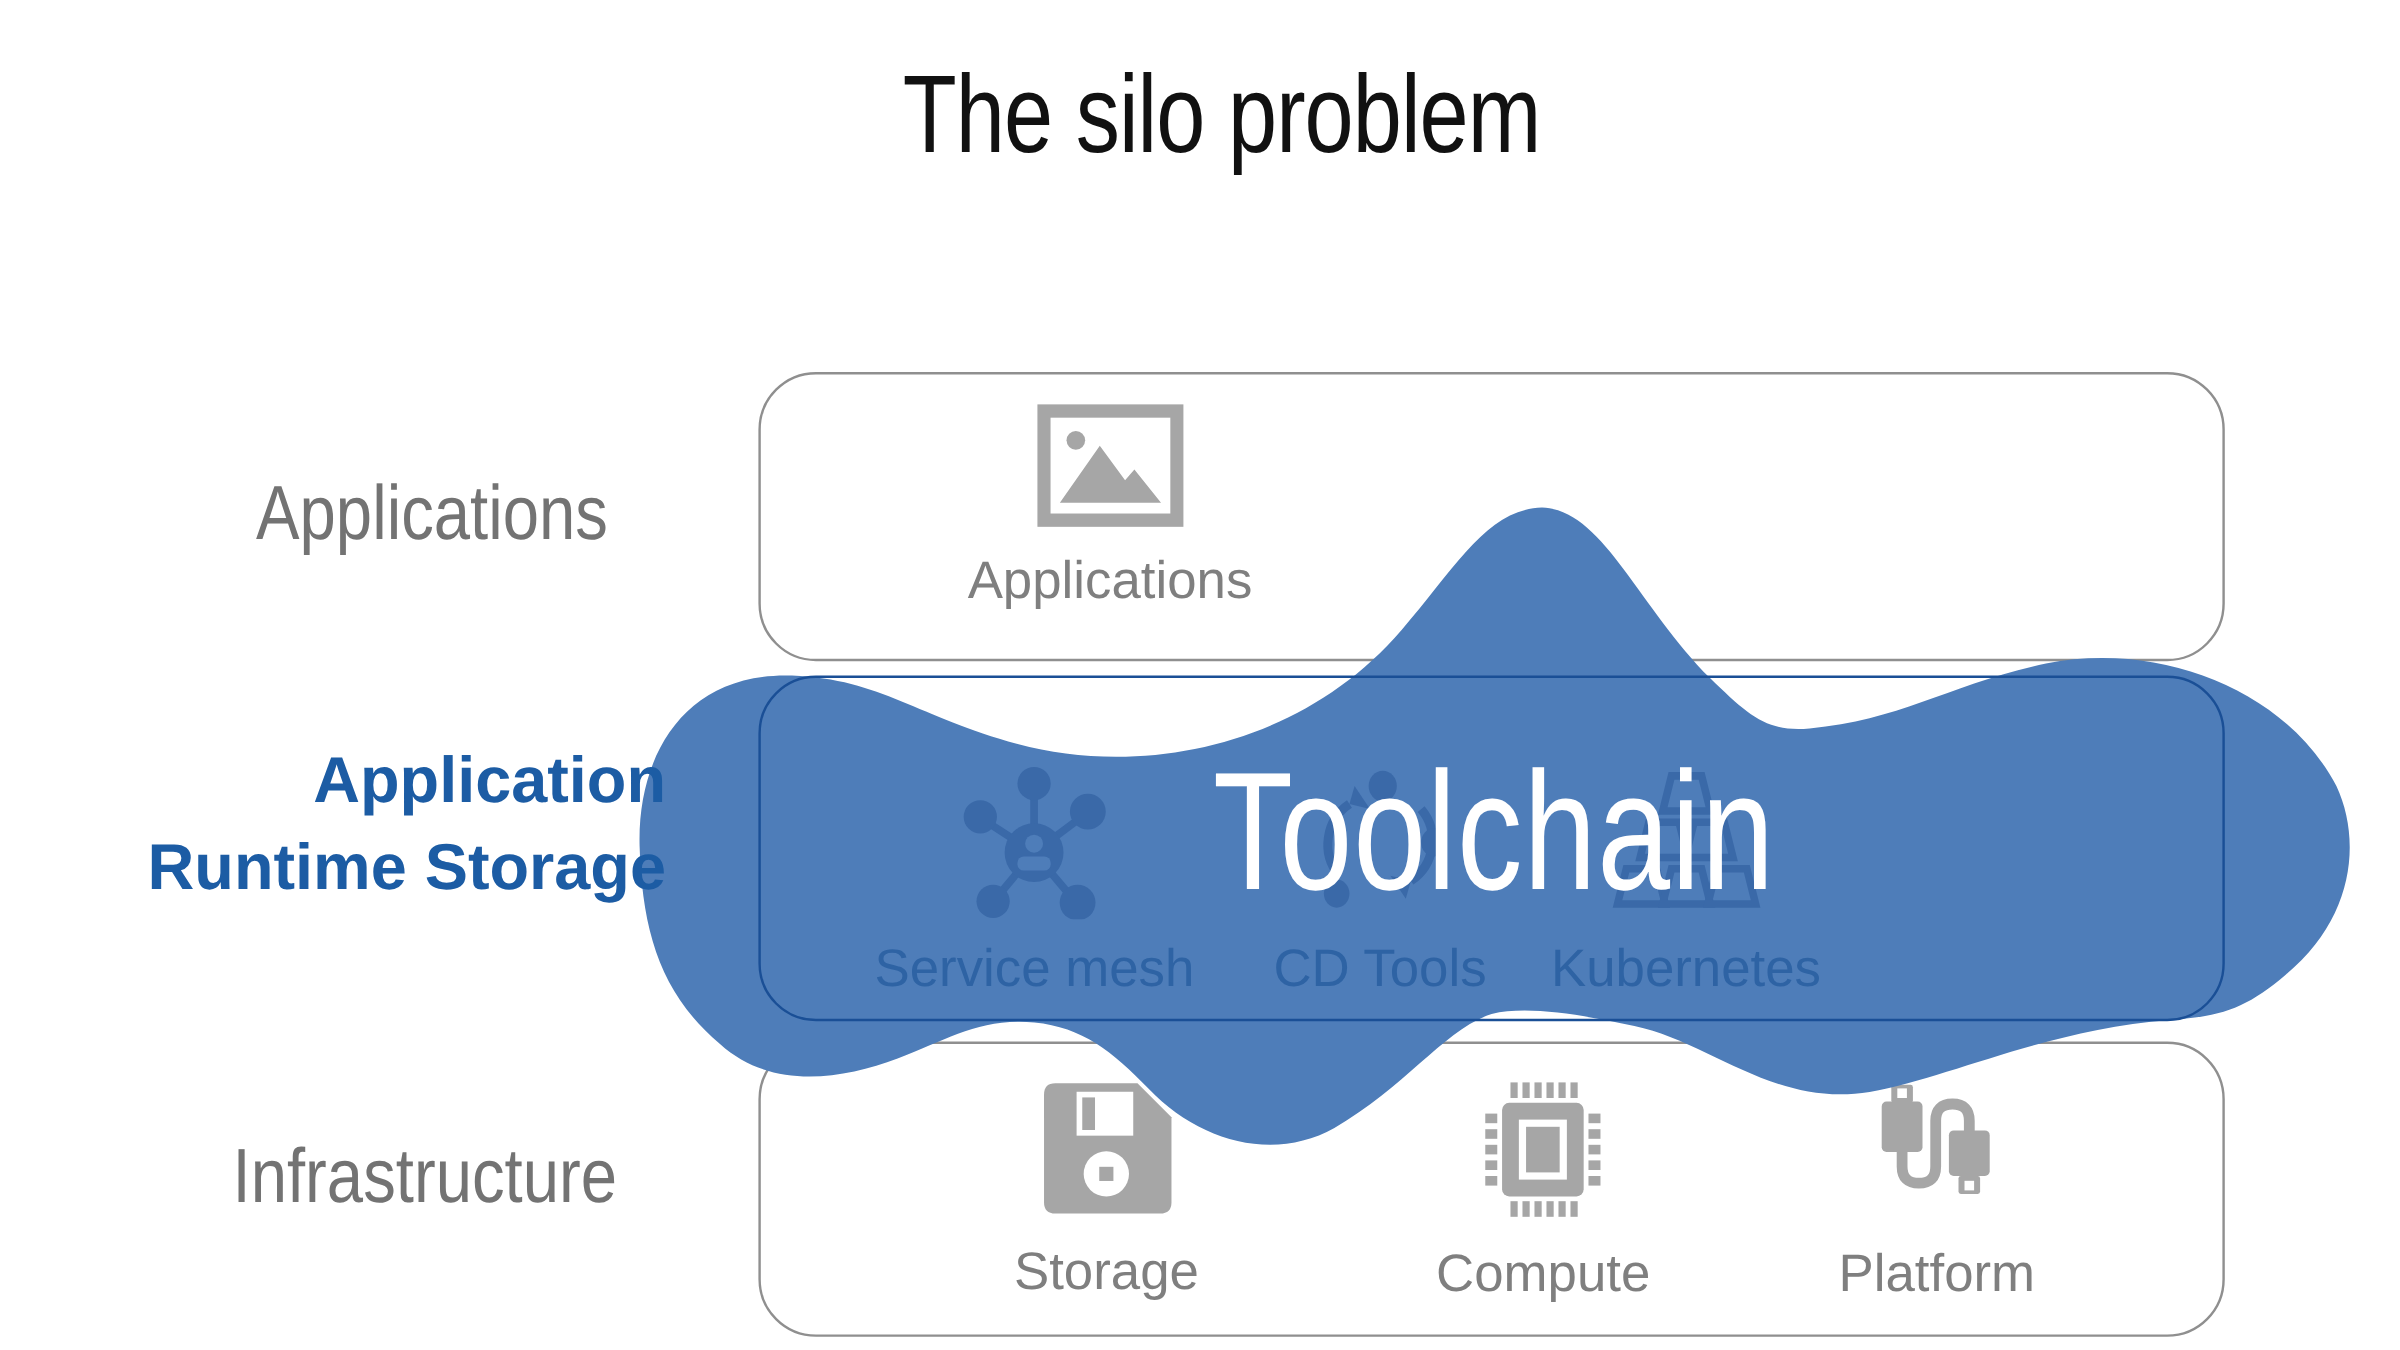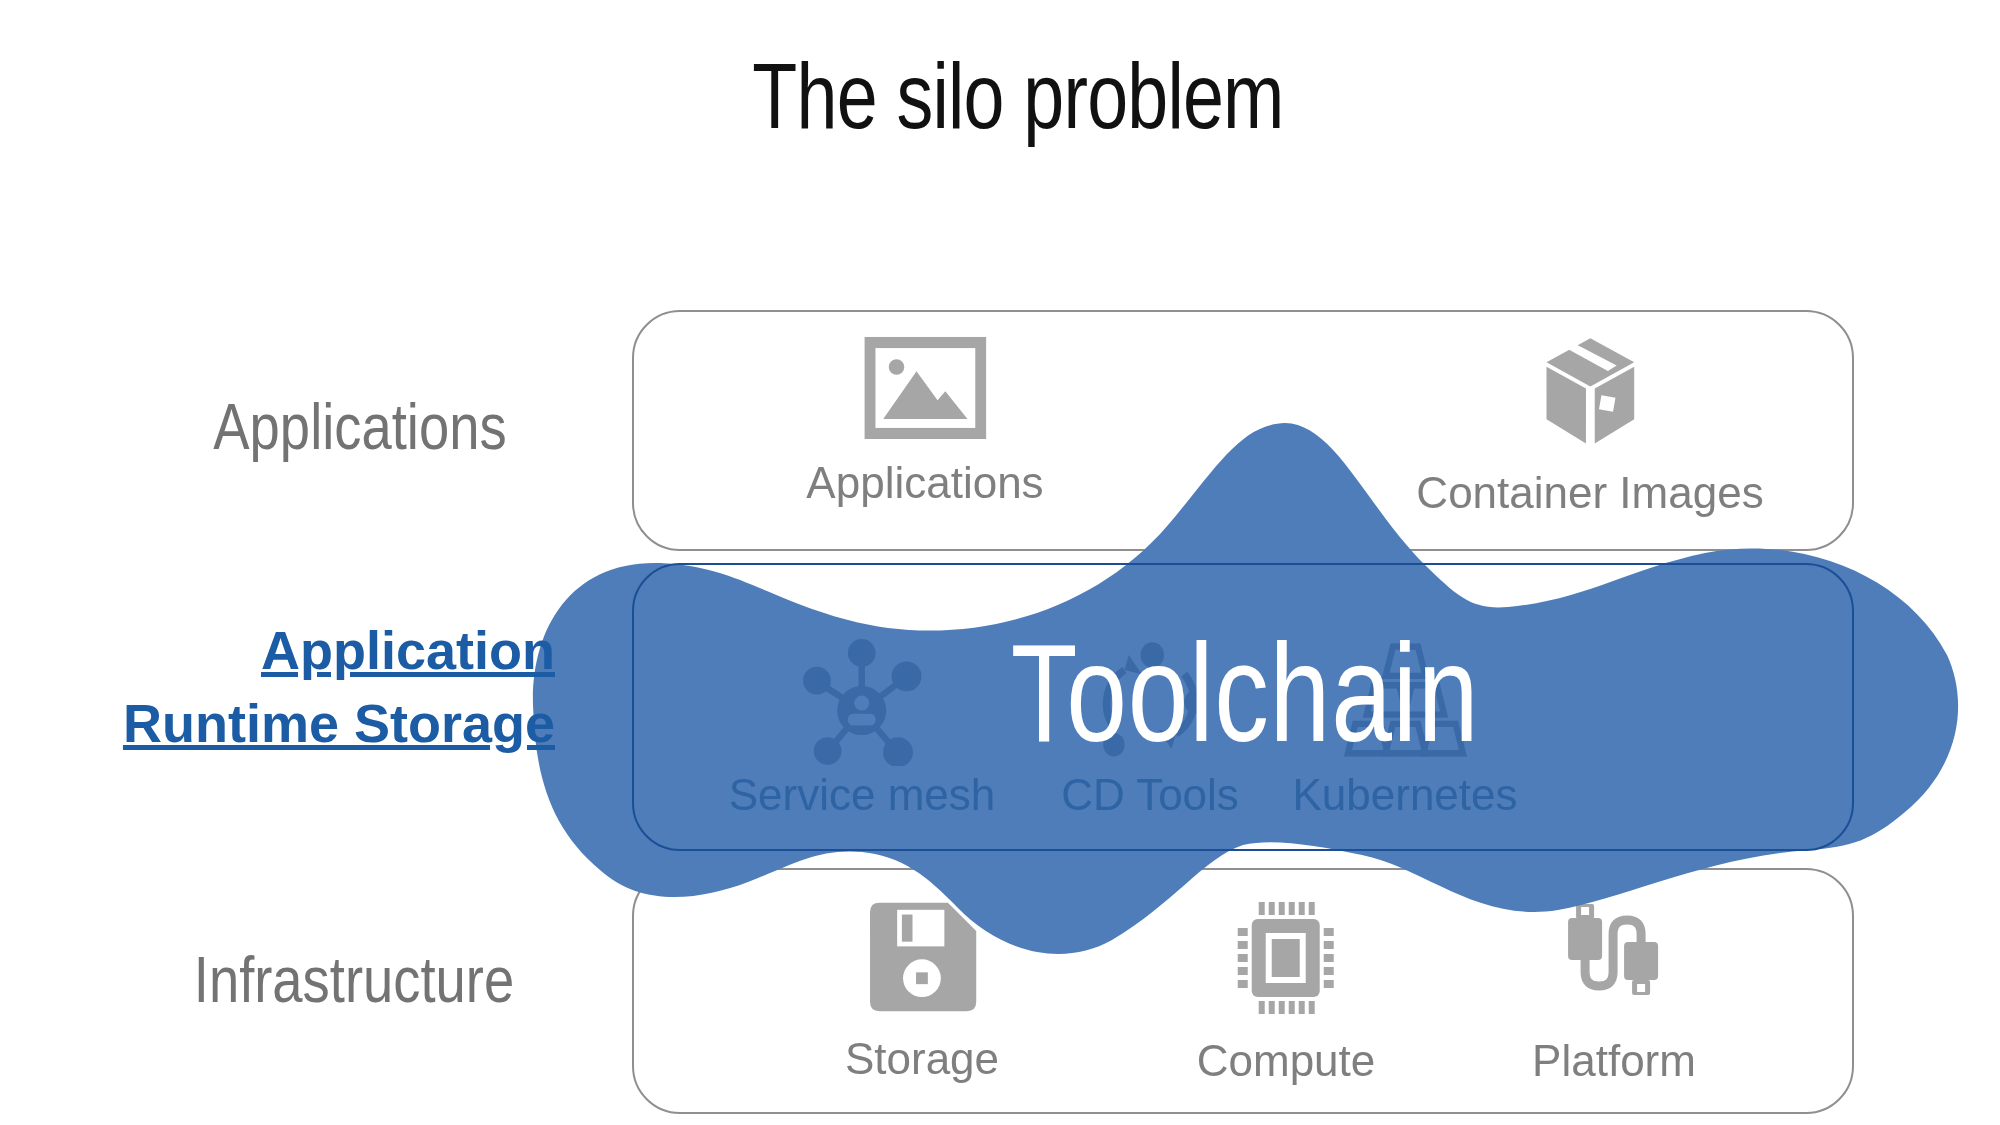--- a/index.html
+++ b/index.html
@@ -14,42 +14,42 @@
     transform:scaleX(0.80);transform-origin:center;white-space:nowrap;
   }
   .rowlabel{
     position:absolute;font-size:64px;font-weight:300;color:#737373;
     transform:scaleX(0.85);transform-origin:center;white-space:nowrap;text-align:center;
   }
   .rowlabel.apps{left:60px;top:390px;width:600px;}
   .rowlabel.infra{left:74px;top:943px;width:560px;}
   .arp{
     position:absolute;left:105px;top:614px;width:450px;text-align:right;
-    font-size:54px;font-weight:bold;color:#1c5ca4;line-height:73px;z-index:5;white-space:nowrap;text-decoration:underline;
+    font-size:54px;font-weight:bold;color:#1c5ca4;line-height:73px;z-index:5;white-space:nowrap;
   }
   
   .box{position:absolute;left:632px;width:1218px;border-radius:48px;background:#ffffff;z-index:1;}
   .box.top{top:310px;height:237px;border:2px solid #8f8f8f;}
   .box.bottom{top:868px;height:242px;border:2px solid #8f8f8f;}
   .midborder{
     position:absolute;left:632px;top:563px;width:1218px;height:284px;border-radius:48px;
     border:2px solid #1a4f96;background:transparent;z-index:4;
   }
   
   .blob{position:absolute;left:0;top:0;z-index:3;pointer-events:none;}
   
   .cell{
     position:absolute;transform:translateX(-50%);display:flex;flex-direction:column;
     align-items:center;white-space:nowrap;
   }
   .cell.toprow{top:336px;z-index:2;}
   .cell.midrow{top:638px;z-index:5;}
   .cell.botrow{top:898px;z-index:2;}
   .cap{font-size:44px;color:#7f7f7f;margin-top:14px;}
-  .cell.midrow .cap{color:#2e63a4;margin-top:0;}
+  .cell.midrow .cap{color:#2e63a4;margin-top:12px;}
   .icon{display:block;color:#a6a6a6;}
   .cell.midrow .icon{color:#3a69a8;}
   
   .toolchain{
     position:absolute;left:1245px;top:612px;transform:translateX(-50%) scaleX(0.78);
     transform-origin:center;font-size:140px;font-weight:300;color:#ffffff;z-index:6;
     letter-spacing:1px;white-space:nowrap;
   }
 </style>
 </head>
@@ -98,32 +98,20 @@
     <span class="icon">
       <svg width="122" height="104" viewBox="0 0 110 92">
         <rect x="5" y="5" width="100" height="82" fill="none" stroke="currentColor" stroke-width="10"></rect>
         <circle cx="29" cy="27" r="7" fill="currentColor"></circle>
         <path d="M17 74 L47 31 L66 57 L73 49 L93 74 Z" fill="currentColor"></path>
       </svg>
     </span>
     <span class="cap">Applications</span>
   </div>
 
-  <div class="cell toprow" style="left:1590px">
-    <span class="icon">
-      <svg width="110" height="114" viewBox="0 0 100 104">
-        <polygon points="50,2 90,24 50,46 10,24" fill="currentColor"></polygon>
-        <polygon points="10,28 46,48 46,98 10,76" fill="currentColor"></polygon>
-        <polygon points="90,28 54,48 54,98 90,76" fill="currentColor"></polygon>
-        <polygon points="24,9 66,32 74,27 32,5" fill="#ffffff"></polygon>
-        <rect x="59" y="55" width="13" height="13" fill="#ffffff" transform="rotate(10 65 61)"></rect>
-      </svg>
-    </span>
-    <span class="cap">Container Images</span>
-  </div>
 
   <div class="cell midrow" style="left:862px">
     <span class="icon">
       <svg width="128" height="128" viewBox="0 0 120 120">
         <g stroke="currentColor" stroke-width="6">
           <line x1="60" y1="68" x2="60" y2="16"></line>
             <line x1="60" y1="68" x2="20" y2="42"></line>
           <line x1="60" y1="68" x2="100" y2="38"></line>
             <line x1="60" y1="68" x2="30" y2="104"></line>
           <line x1="60" y1="68" x2="92" y2="106"></line>

